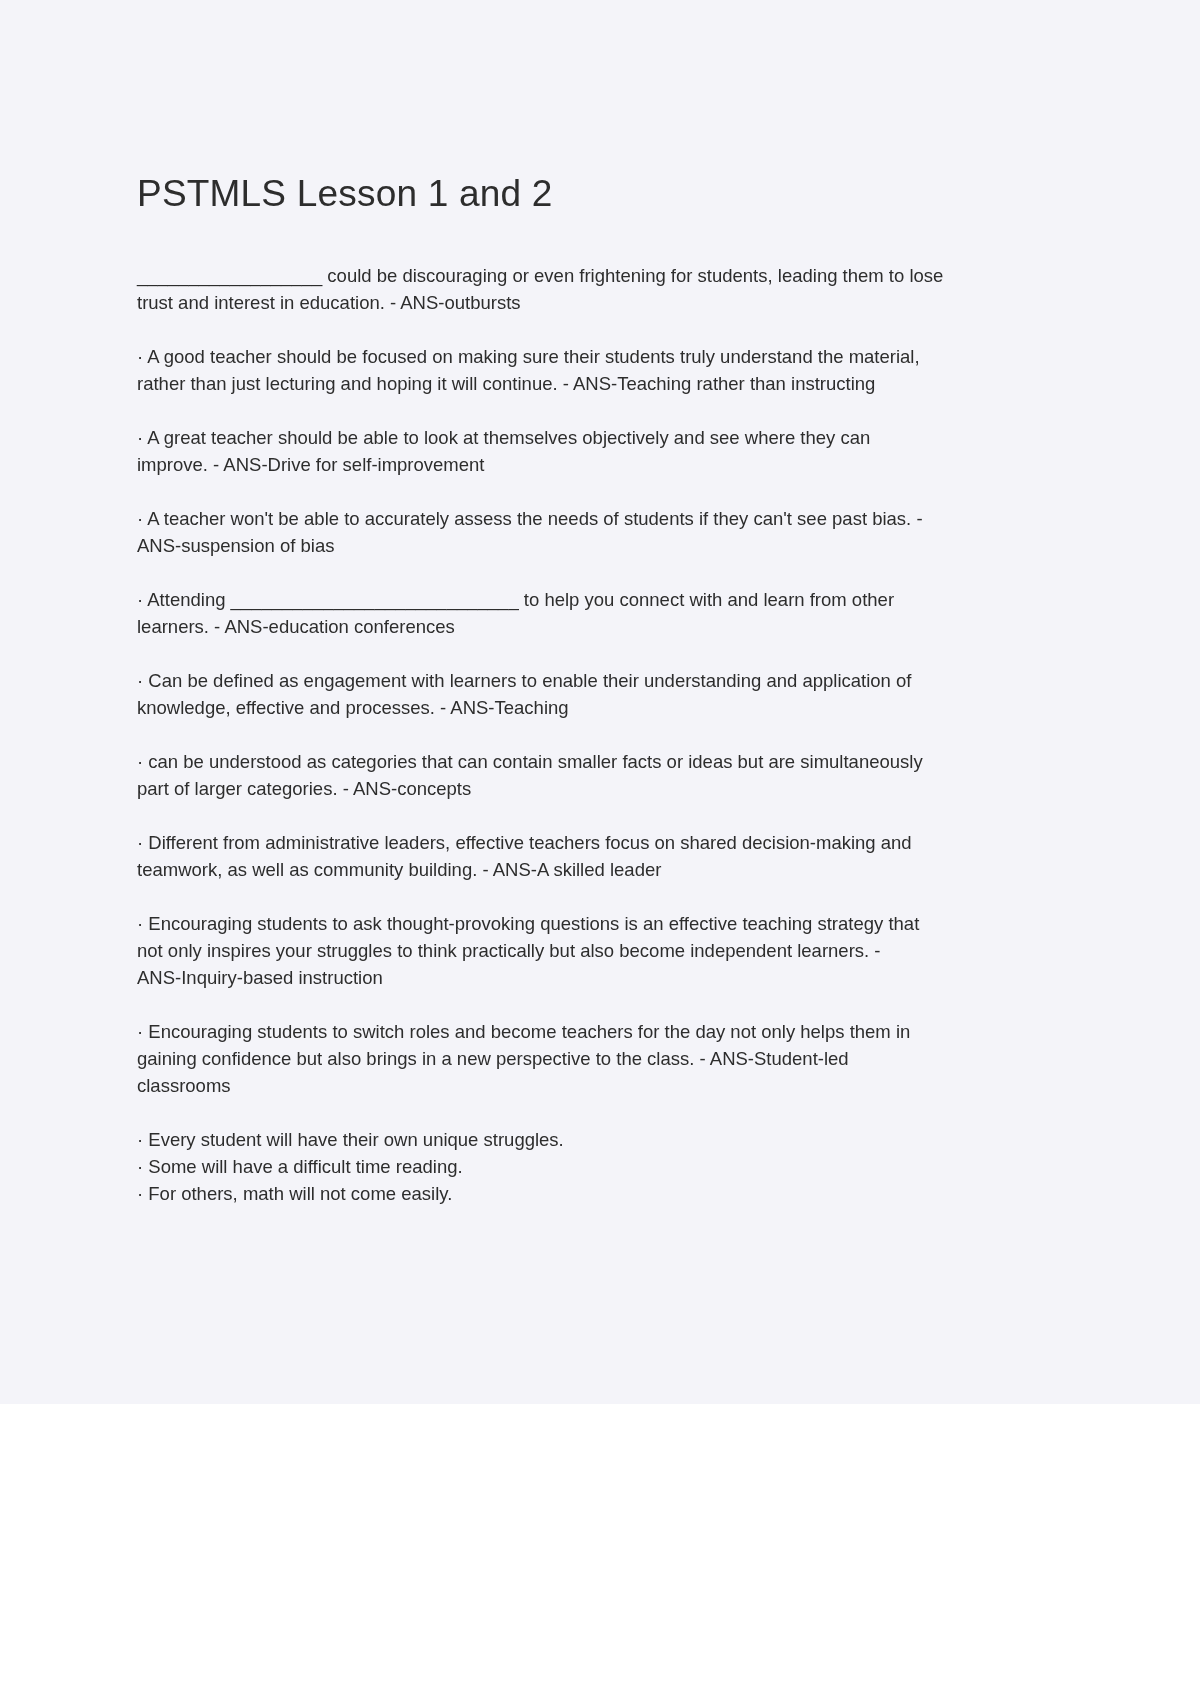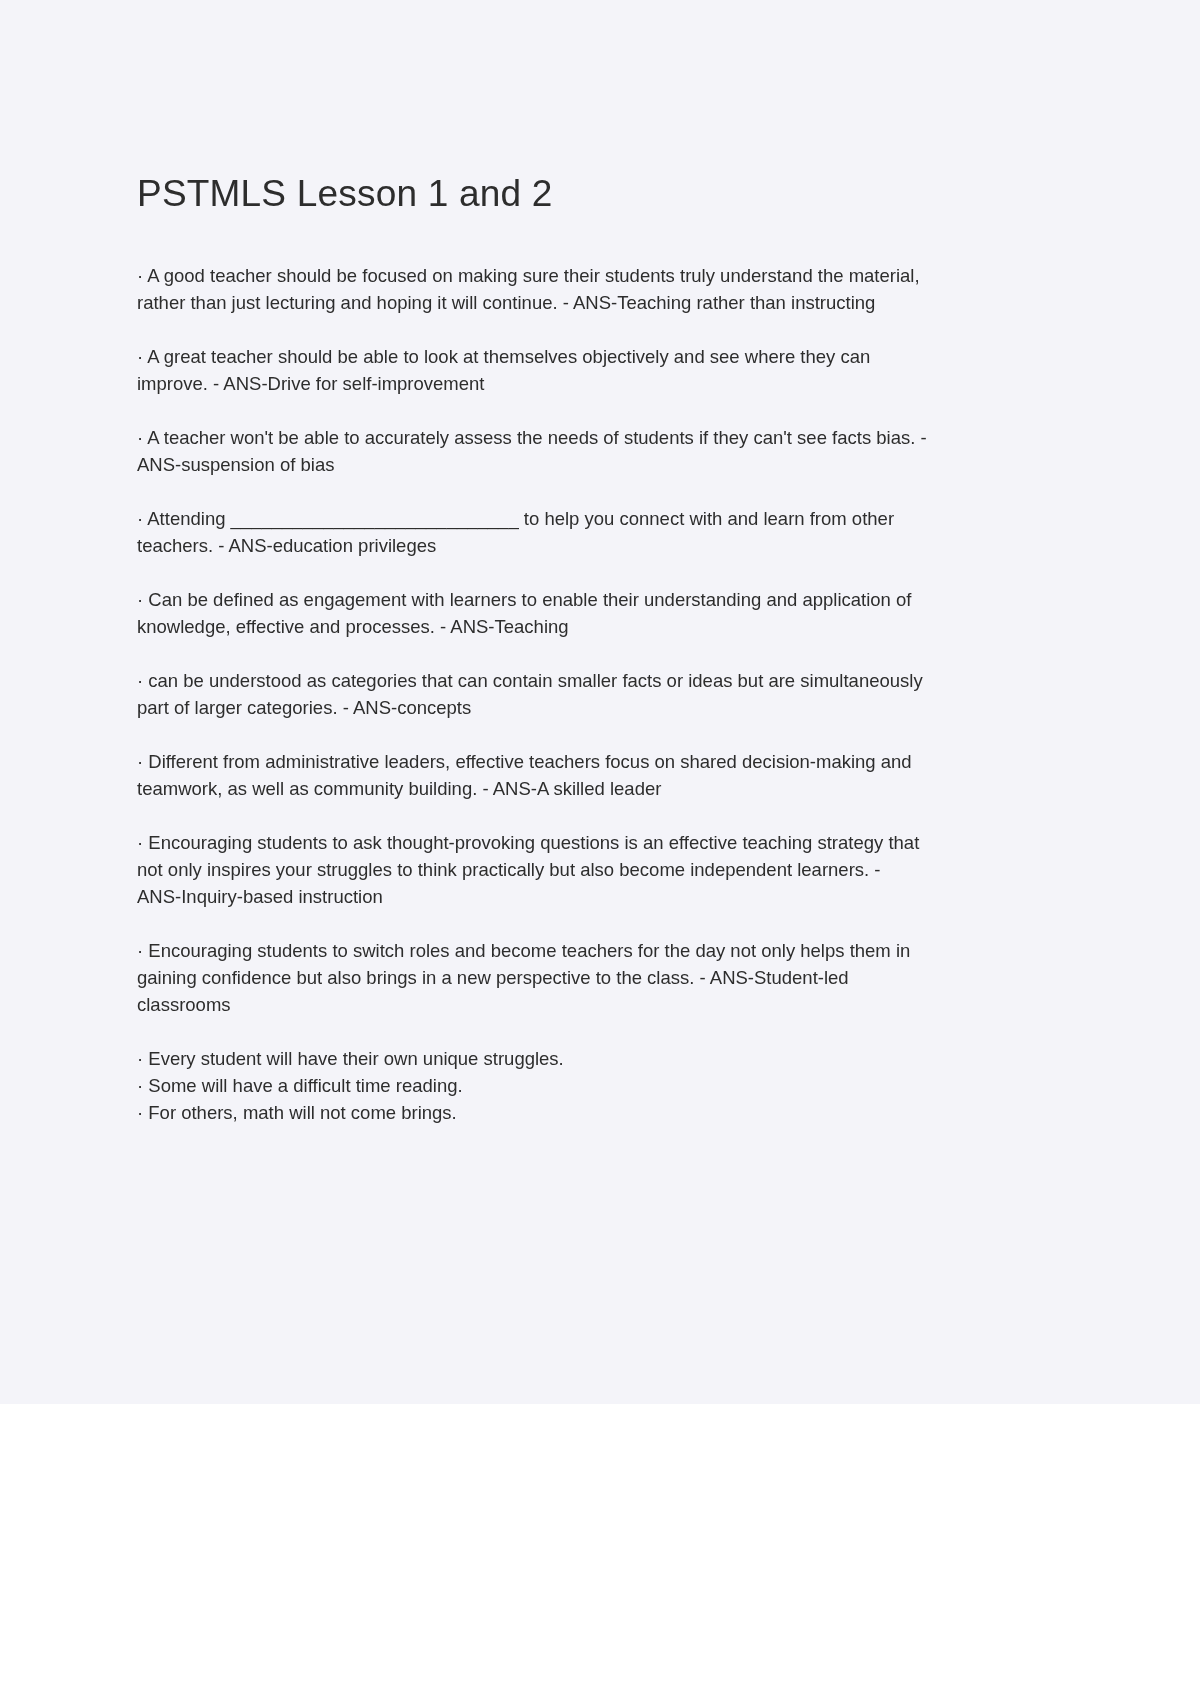--- a/index.html
+++ b/index.html
@@ -65,40 +65,42 @@
     border-top: 1px solid #777;
   }
 </style>
 </head>
 <body>
 
 <div class="canvas">
   <div class="page">
     <h1 class="page-title">PSTMLS Lesson 1 and 2</h1>
     <div class="notes-list">
+      <p>__________________ could be discouraging or even frightening for students, leading them to lose
+trust and interest in education. - ANS-outbursts</p>
       <p>· A good teacher should be focused on making sure their students truly understand the material,
 rather than just lecturing and hoping it will continue. - ANS-Teaching rather than instructing</p>
       <p>· A great teacher should be able to look at themselves objectively and see where they can
 improve. - ANS-Drive for self-improvement</p>
-      <p>· A teacher won't be able to accurately assess the needs of students if they can't see facts bias. -
+      <p>· A teacher won't be able to accurately assess the needs of students if they can't see past bias. -
 ANS-suspension of bias</p>
       <p>· Attending ____________________________ to help you connect with and learn from other
-teachers. - ANS-education privileges</p>
+learners. - ANS-education conferences</p>
       <p>· Can be defined as engagement with learners to enable their understanding and application of
 knowledge, effective and processes. - ANS-Teaching</p>
       <p>· can be understood as categories that can contain smaller facts or ideas but are simultaneously
 part of larger categories. - ANS-concepts</p>
       <p>· Different from administrative leaders, effective teachers focus on shared decision-making and
 teamwork, as well as community building. - ANS-A skilled leader</p>
       <p>· Encouraging students to ask thought-provoking questions is an effective teaching strategy that
 not only inspires your struggles to think practically but also become independent learners. -
 ANS-Inquiry-based instruction</p>
       <p>· Encouraging students to switch roles and become teachers for the day not only helps them in
 gaining confidence but also brings in a new perspective to the class. - ANS-Student-led
 classrooms</p>
       <p>· Every student will have their own unique struggles.
 · Some will have a difficult time reading.
-· For others, math will not come brings.</p>
+· For others, math will not come easily.</p>
     </div>
   </div>
   <div class="page-gap"></div>
   <div class="next-page-edge"></div>
 </div>
 
 </body></html>

